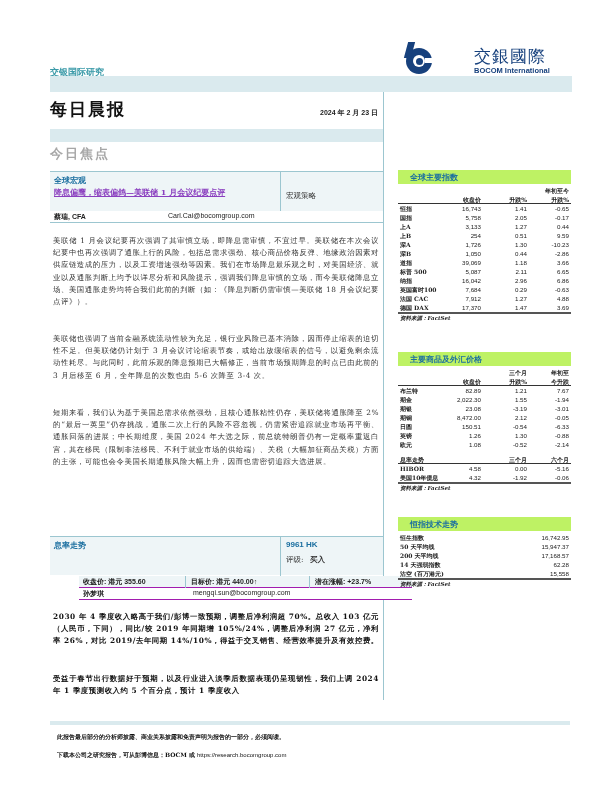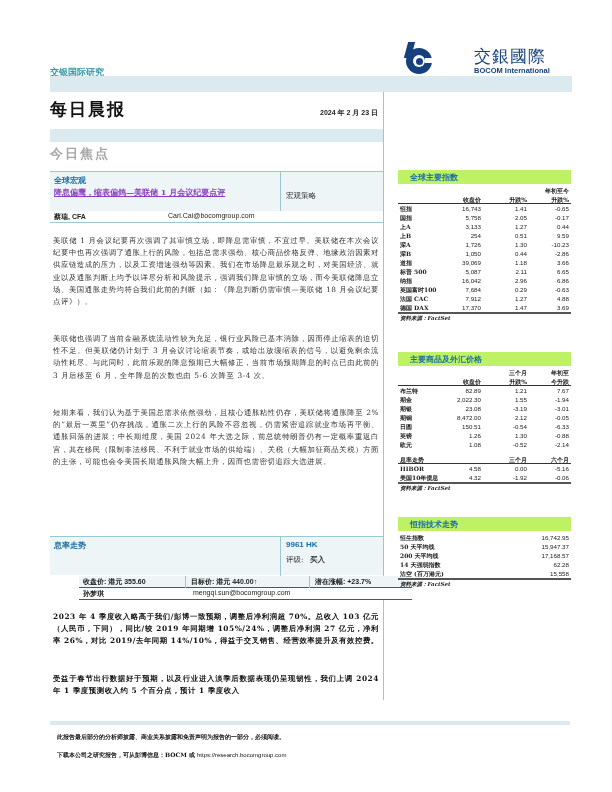--- a/index.html
+++ b/index.html
@@ -124,21 +124,21 @@
     <span class="si-cell" style="left:112px;">目标价: 港元 440.00↑</span>
     <span style="position:absolute;left:230px;top:0;width:1px;height:12px;background:#9cc6d0;"></span>
     <span class="si-cell" style="left:236px;">潜在涨幅: +23.7%</span>
   </div>
   <div class="si-row" style="top:12px;background:#fff;">
     <span class="si-cell" style="left:4px;font-family:'DejaVu Serif',serif;">孙梦琪</span>
     <span class="si-cell" style="left:114px;font-weight:normal;">mengqi.sun@bocomgroup.com</span>
   </div>
 </div>
 
-<div class="para bold" style="top:611px;">2023 年 4 季度收入略高于我们/彭博一致预期，调整后净利润超 70%。总收入 103 亿元（人民币，下同），同比/较 2019 年同期增 105%/24%，调整后净利润 27 亿元，净利率 26%，对比 2019/去年同期 14%/10%，得益于交叉销售、经营效率提升及有效控费。</div>
+<div class="para bold" style="top:611px;">2030 年 4 季度收入略高于我们/彭博一致预期，调整后净利润超 70%。总收入 103 亿元（人民币，下同），同比/较 2019 年同期增 105%/24%，调整后净利润 27 亿元，净利率 26%，对比 2019/去年同期 14%/10%，得益于交叉销售、经营效率提升及有效控费。</div>
 <div class="para bold" style="top:673px;">受益于春节出行数据好于预期，以及行业进入淡季后数据表现仍呈现韧性，我们上调 2024 年 1 季度预测收入约 5 个百分点，预计 1 季度收入</div>
 
 <div class="side-header" style="top:170px;">全球主要指数</div>
 <div class="tbl" style="top:186px;">
   <div class="row hdr">
       <span class="c3">年初至今</span>
     </div>
   <div class="row hdr hdr-line">
     <span class="c1">收盘价</span>
     <span class="c2">升跌%</span>

